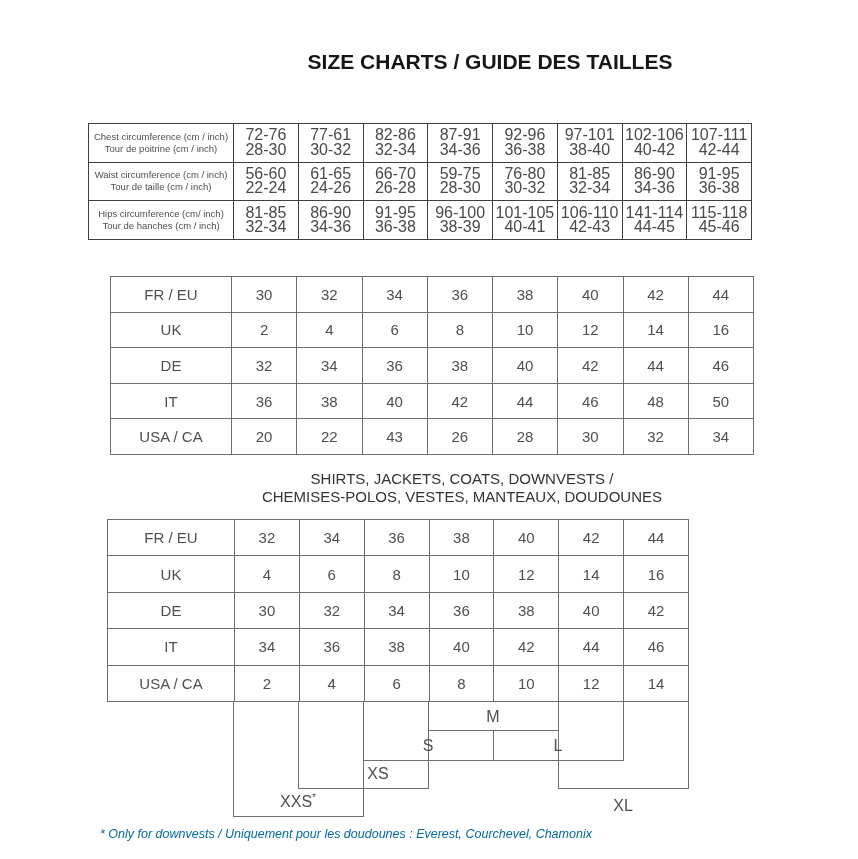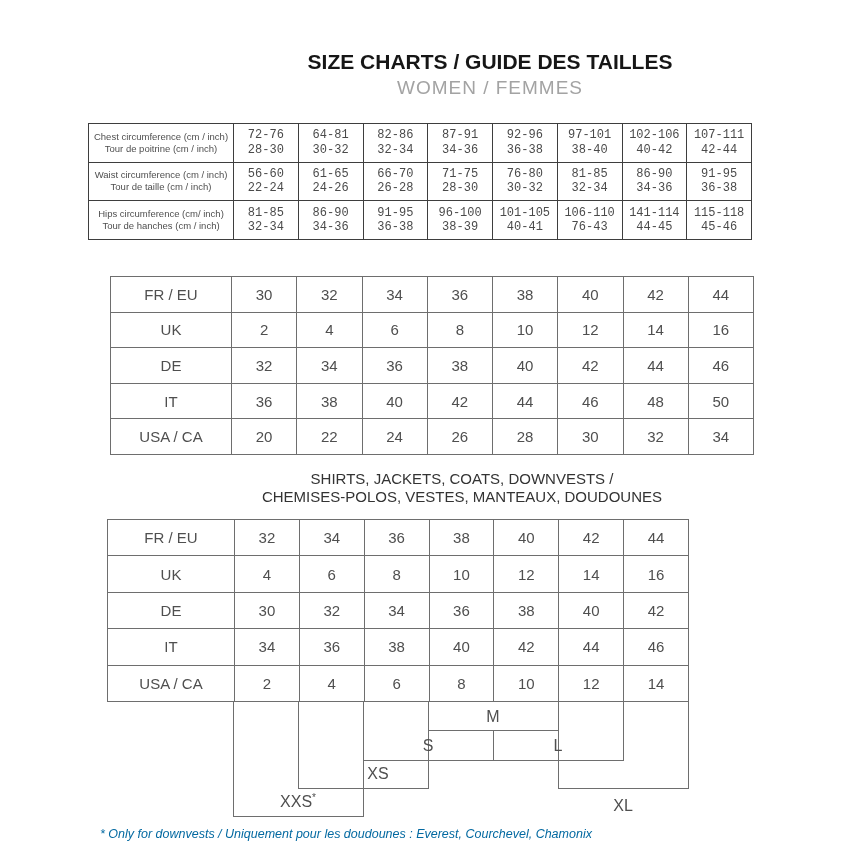--- a/index.html
+++ b/index.html
@@ -24,21 +24,21 @@
 
   
   table{border-collapse:collapse;table-layout:fixed;}
   td{border:1px solid #6e6e6e;text-align:center;vertical-align:middle;padding:0;}
 
   
   #measure-table-wrap{position:absolute;left:88px;top:123px;border-radius:7px;}
   #measure-table{width:664px;height:117px;}
   #measure-table td{border:1px solid #3e3e3e;}
   #measure-table td.rowlabel{width:144px;font-size:9.5px;color:#4f4f4f;line-height:12px;}
-  #measure-table td.val{font-size:12px;color:#4a4a4a;line-height:14.5px;font-family:Liberation Mono, monospace;}
+  #measure-table td.val{font-size:16px;color:#4a4a4a;line-height:14.5px;}
 
   
   #breeches-table-wrap{position:absolute;left:110px;top:276px;}
   #breeches-table{width:644px;height:179px;font-size:15px;color:#4f4f4f;}
   #breeches-table td.rowlabel{width:120px;}
 
   
   #shirts-table-wrap{position:absolute;left:107px;top:519px;}
   #shirts-table{width:582px;height:183px;font-size:15px;color:#4f4f4f;}
   #shirts-table td.rowlabel{width:126px;}
@@ -56,36 +56,35 @@
     position:absolute;left:100px;top:827px;width:700px;
     font-size:12.5px;font-style:italic;color:#0369a1;
   }
 </style>
 </head>
 <body>
 
 <div id="page">
 
   <div class="doc-title">SIZE CHARTS / GUIDE DES TAILLES</div>
-  <div class="doc-subtitle">WOMEN / FEMMES</div>
 
   <div id="measure-table-wrap">
     <table id="measure-table">
       <tbody id="measure-tbody">
           <tr>
             <td class="rowlabel">
               <div>Chest circumference (cm / inch)</div>
               <div>Tour de poitrine (cm / inch)</div>
             </td>
             <td class="val">
               <div>72-76</div>
               <div>28-30</div>
             </td>
             <td class="val">
-              <div>64-81</div>
+              <div>77-61</div>
               <div>30-32</div>
             </td>
             <td class="val">
               <div>82-86</div>
               <div>32-34</div>
             </td>
             <td class="val">
               <div>87-91</div>
               <div>34-36</div>
             </td>
@@ -117,21 +116,21 @@
             </td>
             <td class="val">
               <div>61-65</div>
               <div>24-26</div>
             </td>
             <td class="val">
               <div>66-70</div>
               <div>26-28</div>
             </td>
             <td class="val">
-              <div>71-75</div>
+              <div>59-75</div>
               <div>28-30</div>
             </td>
             <td class="val">
               <div>76-80</div>
               <div>30-32</div>
             </td>
             <td class="val">
               <div>81-85</div>
               <div>32-34</div>
             </td>
@@ -164,21 +163,21 @@
             <td class="val">
               <div>96-100</div>
               <div>38-39</div>
             </td>
             <td class="val">
               <div>101-105</div>
               <div>40-41</div>
             </td>
             <td class="val">
               <div>106-110</div>
-              <div>76-43</div>
+              <div>42-43</div>
             </td>
             <td class="val">
               <div>141-114</div>
               <div>44-45</div>
             </td>
             <td class="val">
               <div>115-118</div>
               <div>45-46</div>
             </td>
           </tr>
@@ -230,21 +229,21 @@
             <td>42</td>
             <td>44</td>
             <td>46</td>
             <td>48</td>
             <td>50</td>
           </tr>
           <tr>
             <td class="rowlabel">USA / CA</td>
             <td>20</td>
             <td>22</td>
-            <td>24</td>
+            <td>43</td>
             <td>26</td>
             <td>28</td>
             <td>30</td>
             <td>32</td>
             <td>34</td>
           </tr>
         </tbody>
     </table>
   </div>
 

